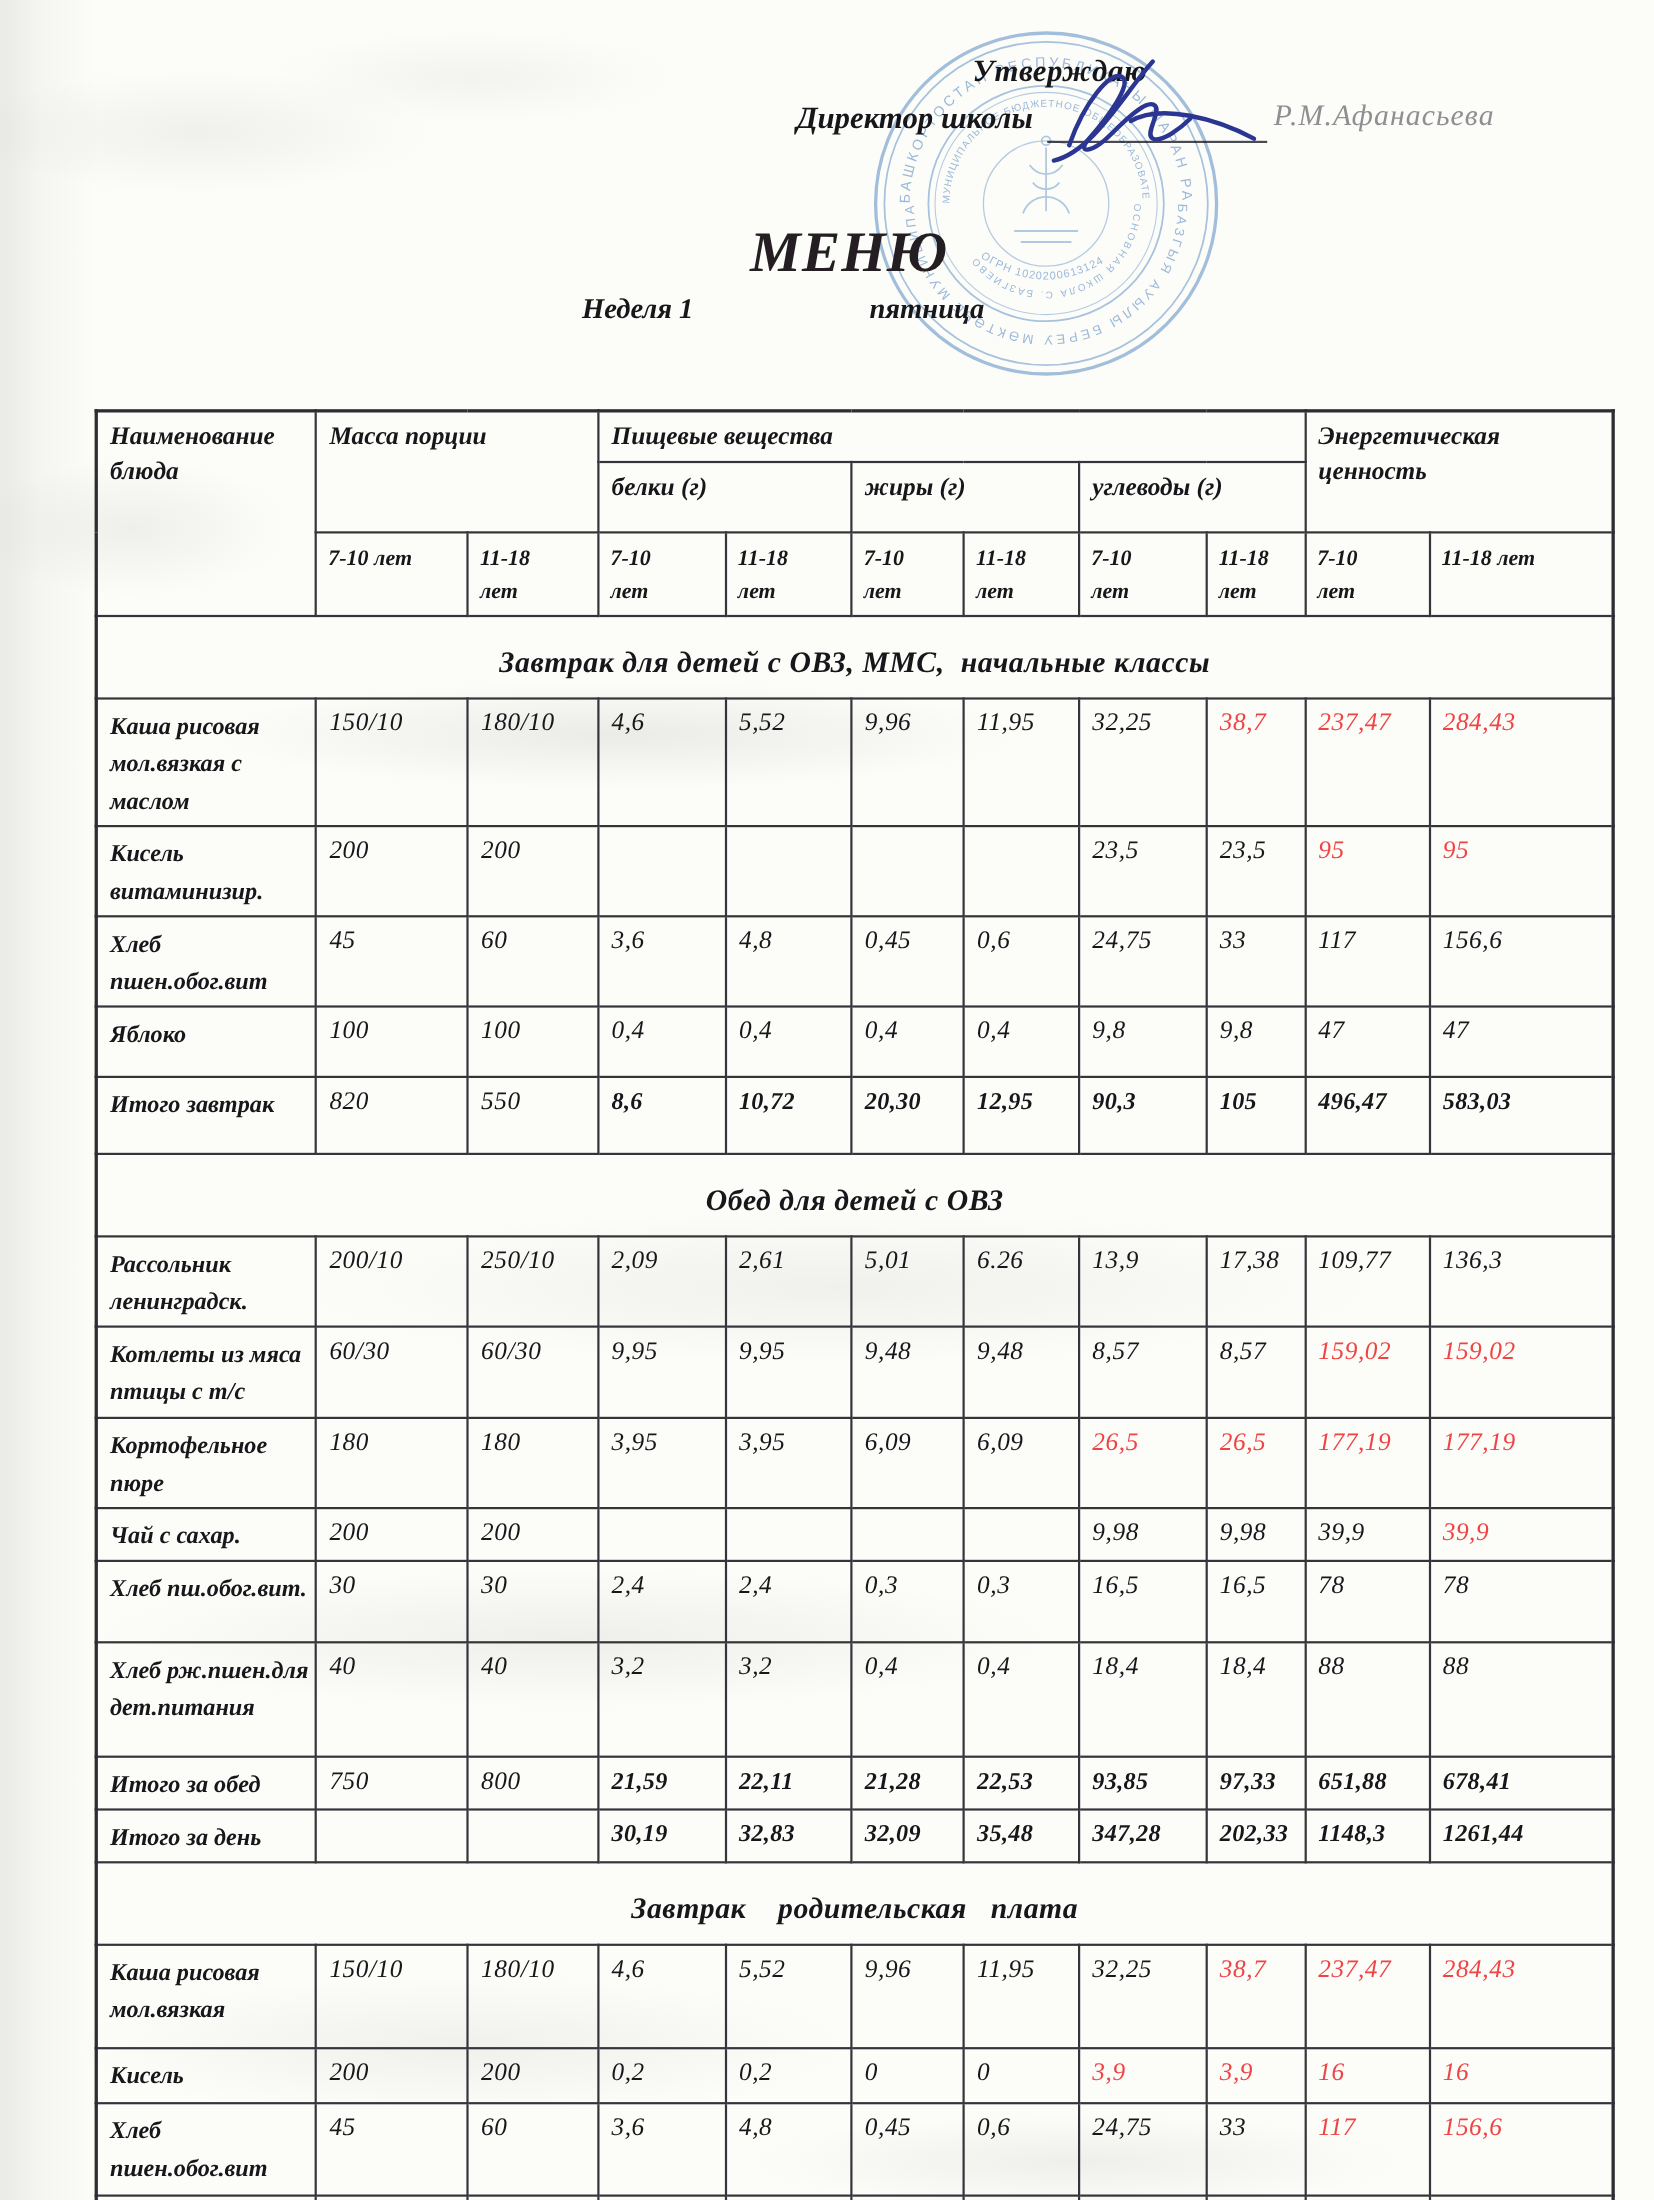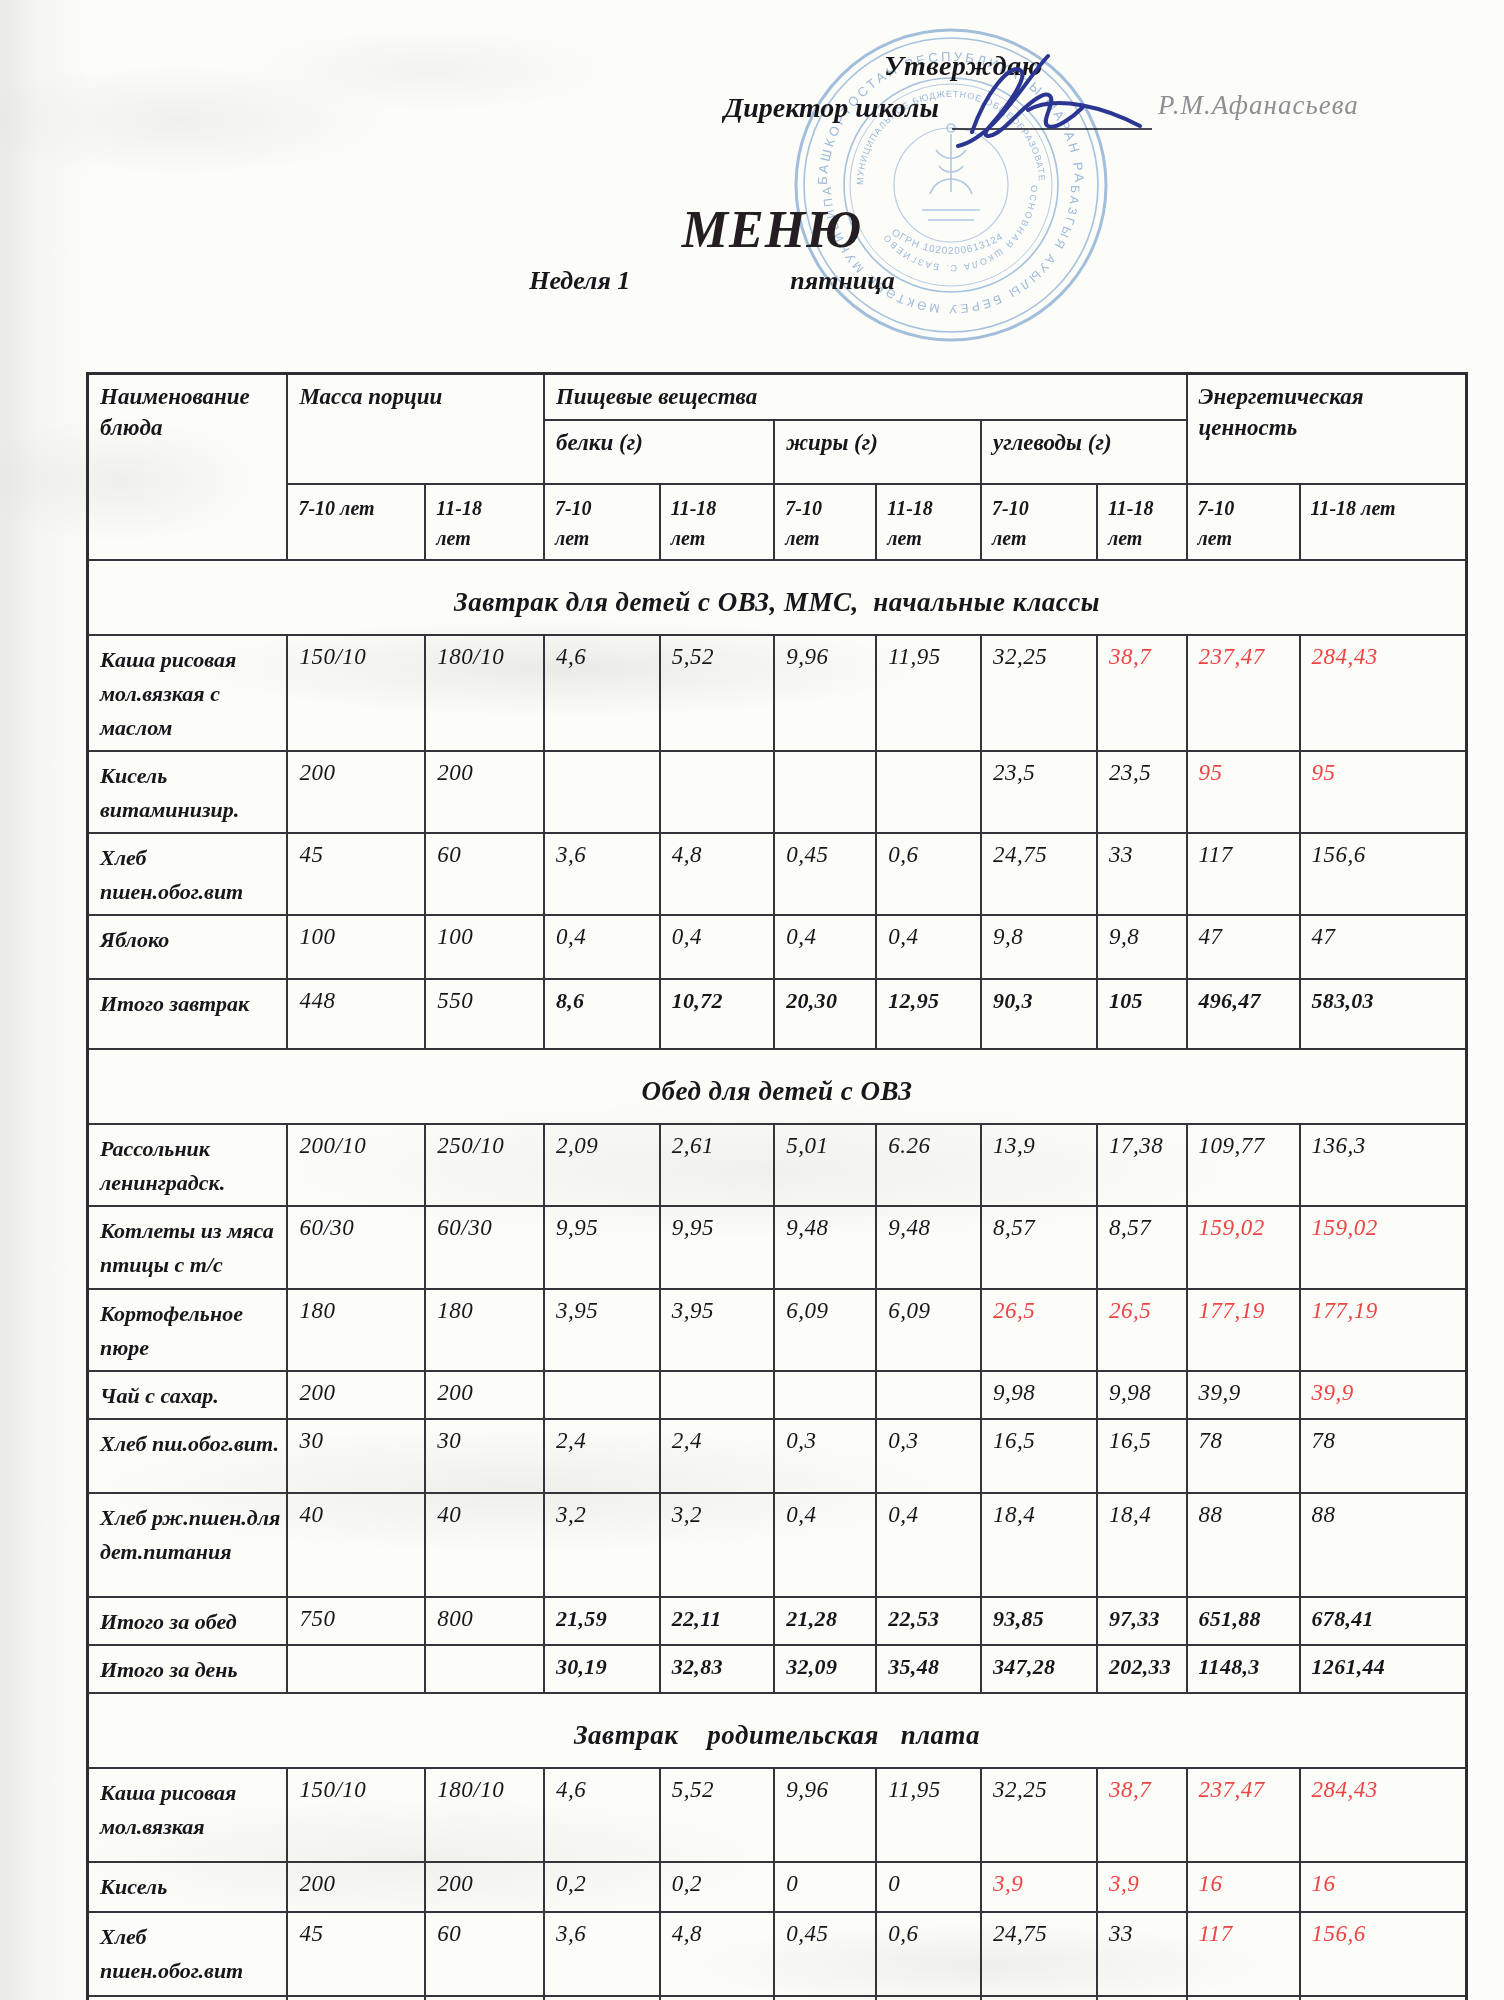--- a/index.html
+++ b/index.html
@@ -205,21 +205,21 @@
             <td class="val">0,4</td>
             <td class="val">0,4</td>
             <td class="val">0,4</td>
             <td class="val">9,8</td>
             <td class="val">9,8</td>
             <td class="val">47</td>
             <td class="val">47</td>
           </tr>
           <tr style="height: 70px;">
             <td class="dish">Итого завтрак</td>
-            <td class="val">448</td>
+            <td class="val">820</td>
             <td class="val">550</td>
             <td class="val bnum">8,6</td>
             <td class="val bnum">10,72</td>
             <td class="val bnum">20,30</td>
             <td class="val bnum">12,95</td>
             <td class="val bnum">90,3</td>
             <td class="val bnum">105</td>
             <td class="val bnum">496,47</td>
             <td class="val bnum">583,03</td>
           </tr>

